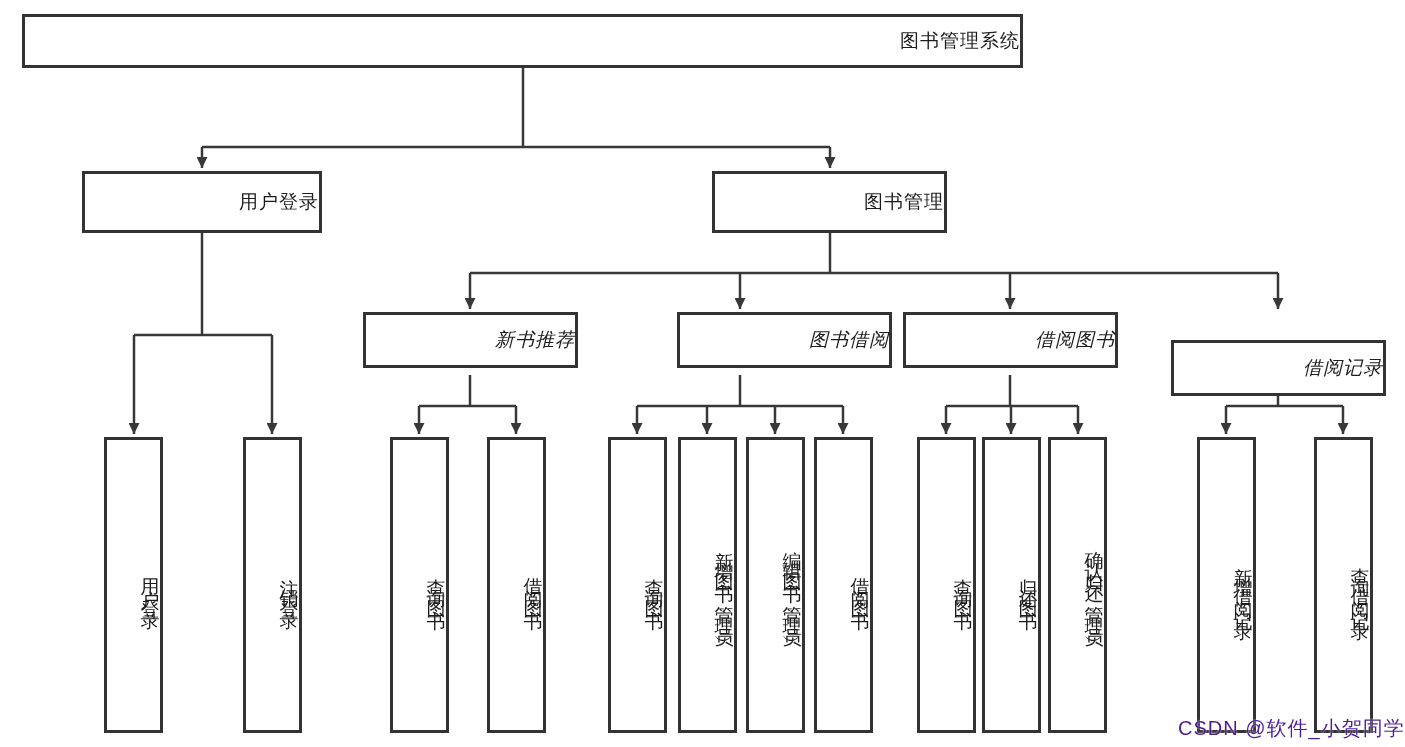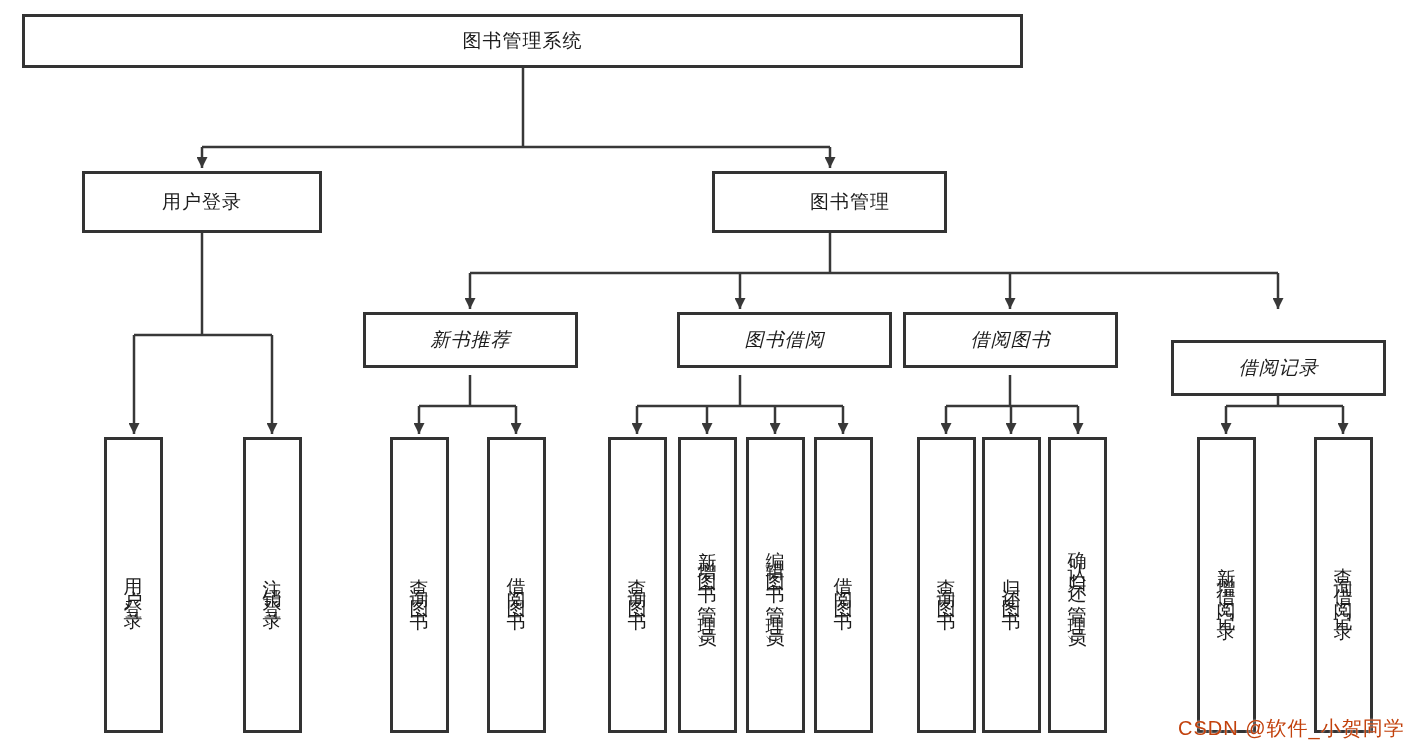--- a/index.html
+++ b/index.html
@@ -16,21 +16,21 @@
     left: 0; top: 0;
     z-index: 1;
   }
   .node {
     position: absolute;
     box-sizing: border-box;
     background: #ffffff;
     border: 3px solid #333333;
     display: flex;
     align-items: center;
-    justify-content: center;
+    justify-content: flex-end;
     color: #1c1c1c;
     z-index: 2;
   }
   .hnode { font-size: 19px; letter-spacing: 1px; }
   .vnode span {
     writing-mode: vertical-rl;
     text-orientation: mixed;
     font-size: 19px;
     letter-spacing: 11px;
     line-height: 1;
@@ -53,21 +53,21 @@
   .lf-b1 { left: 390px; }  .lf-b2 { left: 487px; }
   .lf-c1 { left: 608px; }  .lf-c2 { left: 678px; }  .lf-c3 { left: 746px; }  .lf-c4 { left: 814px; }
   .lf-d1 { left: 917px; }  .lf-d2 { left: 982px; }  .lf-d3 { left: 1048px; }
   .lf-e1 { left: 1197px; } .lf-e2 { left: 1314px; }
   #watermark {
     position: absolute;
     left: 1178px;
     top: 715px;
     z-index: 6;
     font-size: 20px;
-    color: #c2410c;
+    color: #4c1d95;
     letter-spacing: 1px;
     white-space: nowrap;
     text-shadow: 0 0 2px #ffffff;
   }
 </style>
 </head>
 <body>
 
 <div id="canvas">
 

